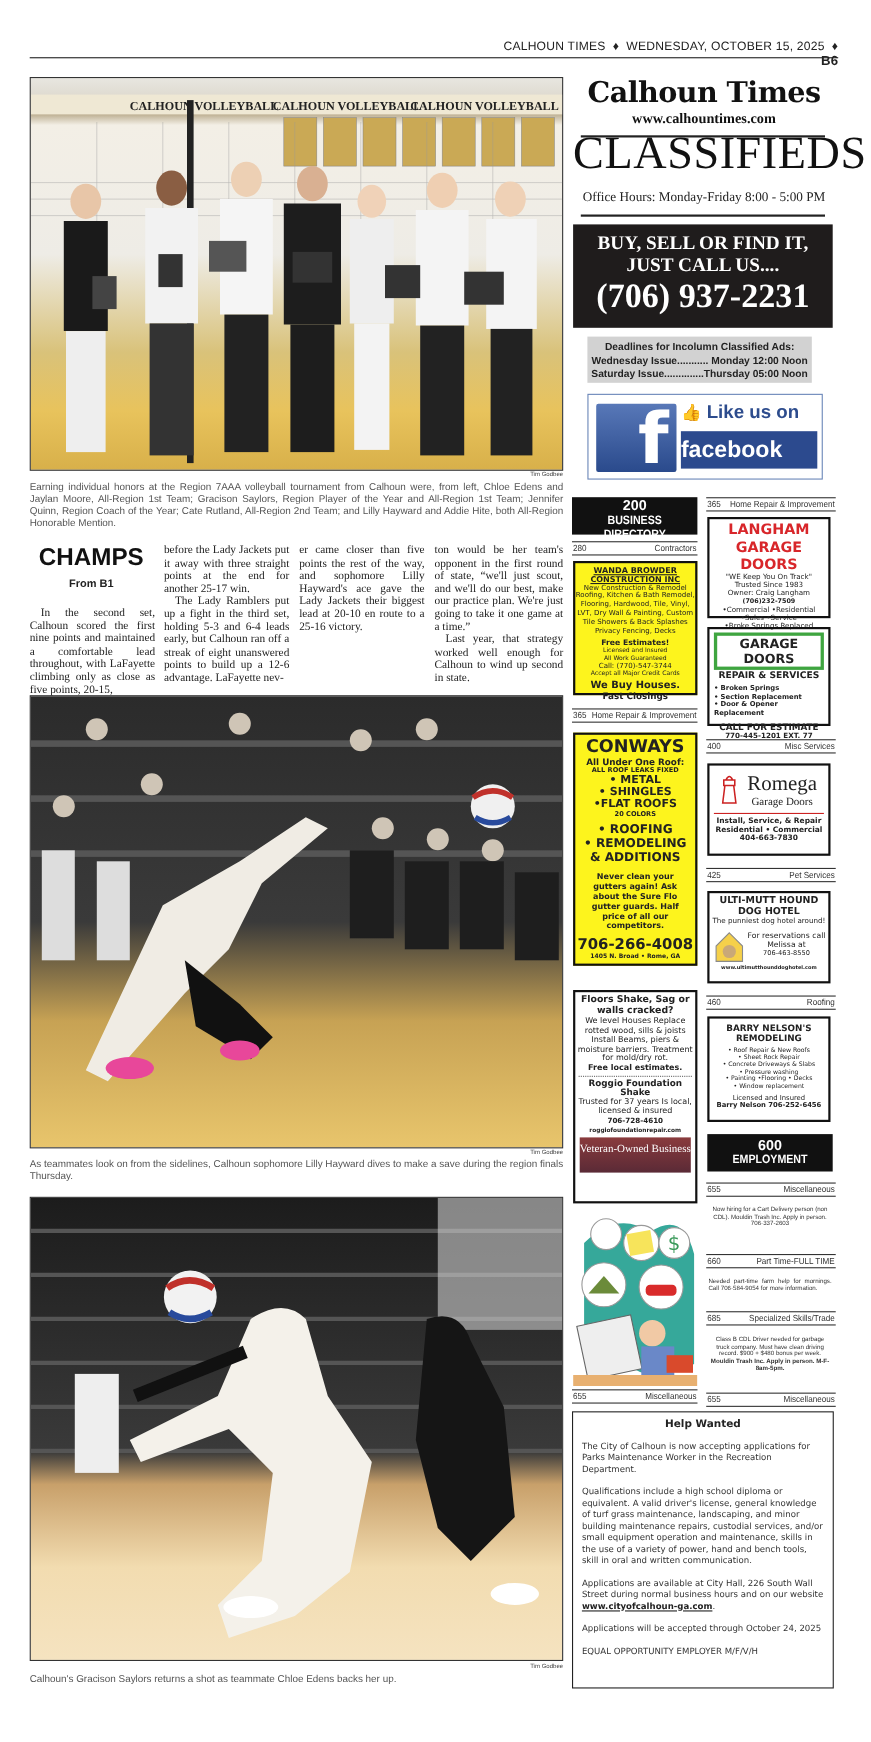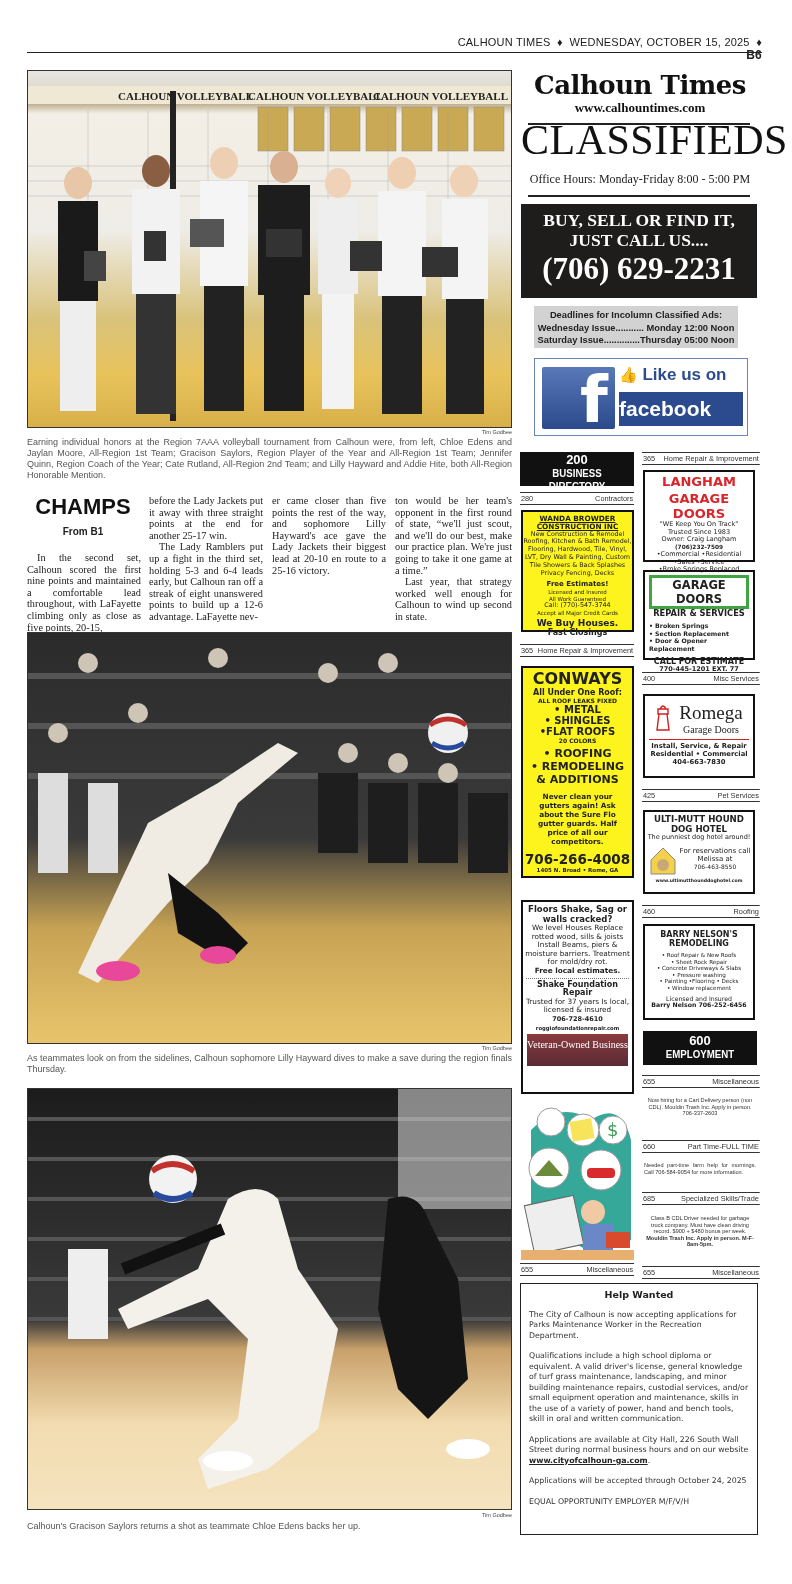--- a/index.html
+++ b/index.html
@@ -205,21 +205,21 @@
 
 <div class="abs ct-logo">Calhoun Times</div>
 <div class="abs ct-url">www.calhountimes.com</div>
 <div class="abs hr" style="left:528px;top:123px;width:222px"></div>
 <div class="abs ct-class">CLASSIFIEDS</div>
 <div class="abs ct-hours">Office Hours:  Monday-Friday 8:00 - 5:00 PM</div>
 <div class="abs hr" style="left:528px;top:195px;width:222px"></div>
 <div class="abs buy">
   <div class="l1">BUY, SELL OR FIND IT,</div>
   <div class="l1" style="margin-top:0">JUST CALL US....</div>
-  <div class="ph">(706) 629-2231</div>
+  <div class="ph">(706) 937-2231</div>
 </div>
 <div class="abs dl">
   <div>Deadlines for Incolumn Classified Ads:</div>
   <div>Wednesday Issue........... Monday 12:00 Noon</div>
   <div>Saturday Issue..............Thursday 05:00 Noon</div>
 </div>
 <div class="abs fb">
   <div class="sq">
       <span>f</span>
     </div>
@@ -264,21 +264,21 @@
   <div class="b" style="font-size:11px;line-height:13px">&amp; ADDITIONS</div>
   <div class="b" style="font-size:7.3px;line-height:9px;margin-top:6px;padding:0 4px">Never clean your gutters again! Ask about the Sure Flo gutter guards. Half price of all our competitors.</div>
   <div class="b" style="font-size:13.5px;line-height:16px;margin-top:5px">706-266-4008</div>
   <div class="b" style="font-size:5.5px;line-height:7px">1405 N. Broad • Rome, GA</div>
 </div>
 <div class="abs ad" style="left:521px;top:900px;width:113px;height:194px;padding-top:2px;font-size:7.3px;line-height:8.6px">
   <div class="b" style="font-size:8.5px;line-height:10px">Floors Shake, Sag or walls cracked?</div>
   <div>We level Houses Replace rotted wood, sills &amp; joists Install Beams, piers &amp; moisture barriers. Treatment for mold/dry rot.</div>
   <div class="b">Free local estimates.</div>
   <div style="border-top:1px dotted #777;margin:2px 3px"></div>
-  <div class="b" style="font-size:8px">Shake Foundation Repair</div>
+  <div class="b" style="font-size:8px">Roggio Foundation Shake</div>
   <div>Trusted for 37 years Is local, licensed &amp; insured</div>
   <div class="b" style="font-size:6.5px">706-728-4610</div>
   <div class="b" style="font-size:5.3px">roggiofoundationrepair.com</div>
   <div style="margin:2px 4px 0;height:32px;background:linear-gradient(#8a3b3d,#5a2a36);color:#fff;font-family:'Liberation Serif',serif;font-size:10px;line-height:11px;padding-top:5px">Veteran-Owned Business</div>
 </div>
 <div class="abs" style="left:521px;top:1100px;width:113px;height:160px">
   <svg width="113" height="160">
     <path d="M10 30 q30 -30 60 -10 q30 -20 40 20 l0 100 q-40 20 -60 0 q-30 20 -40 -10 z" fill="#36a89a"></path>
     <circle cx="30" cy="22" r="14" fill="#fff" stroke="#999"></circle>
       <circle cx="62" cy="30" r="16" fill="#fff" stroke="#999"></circle>

